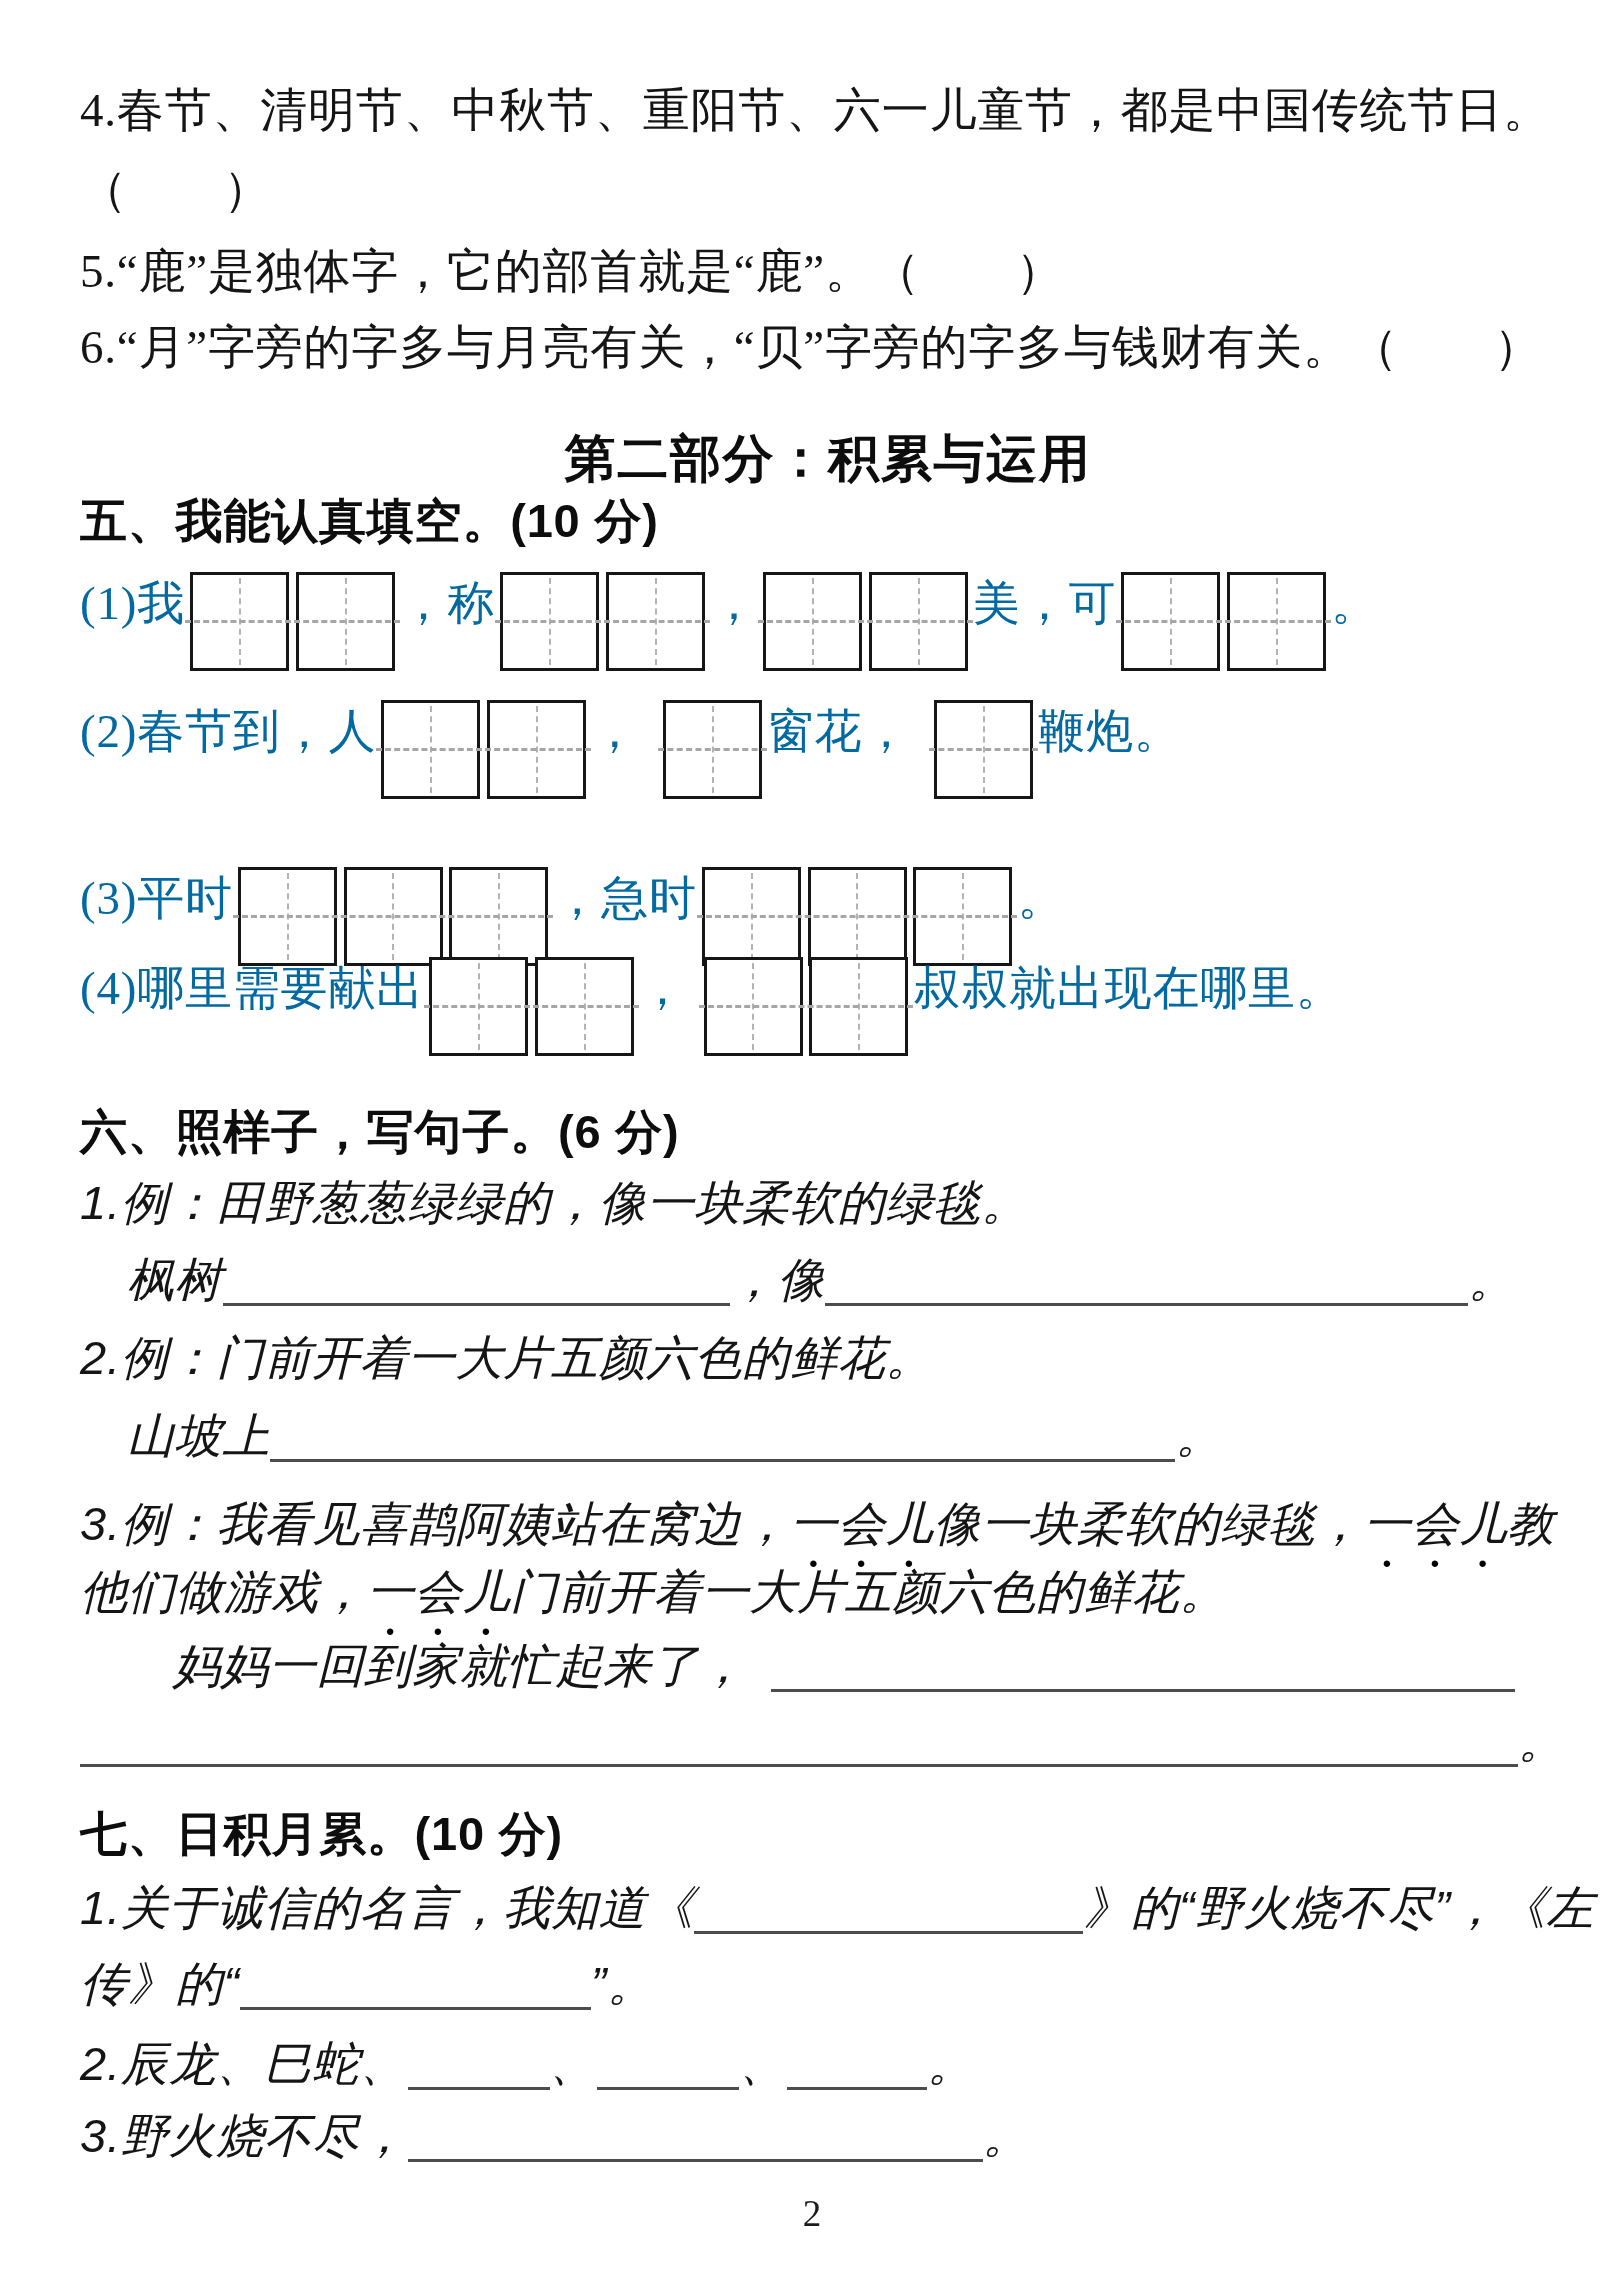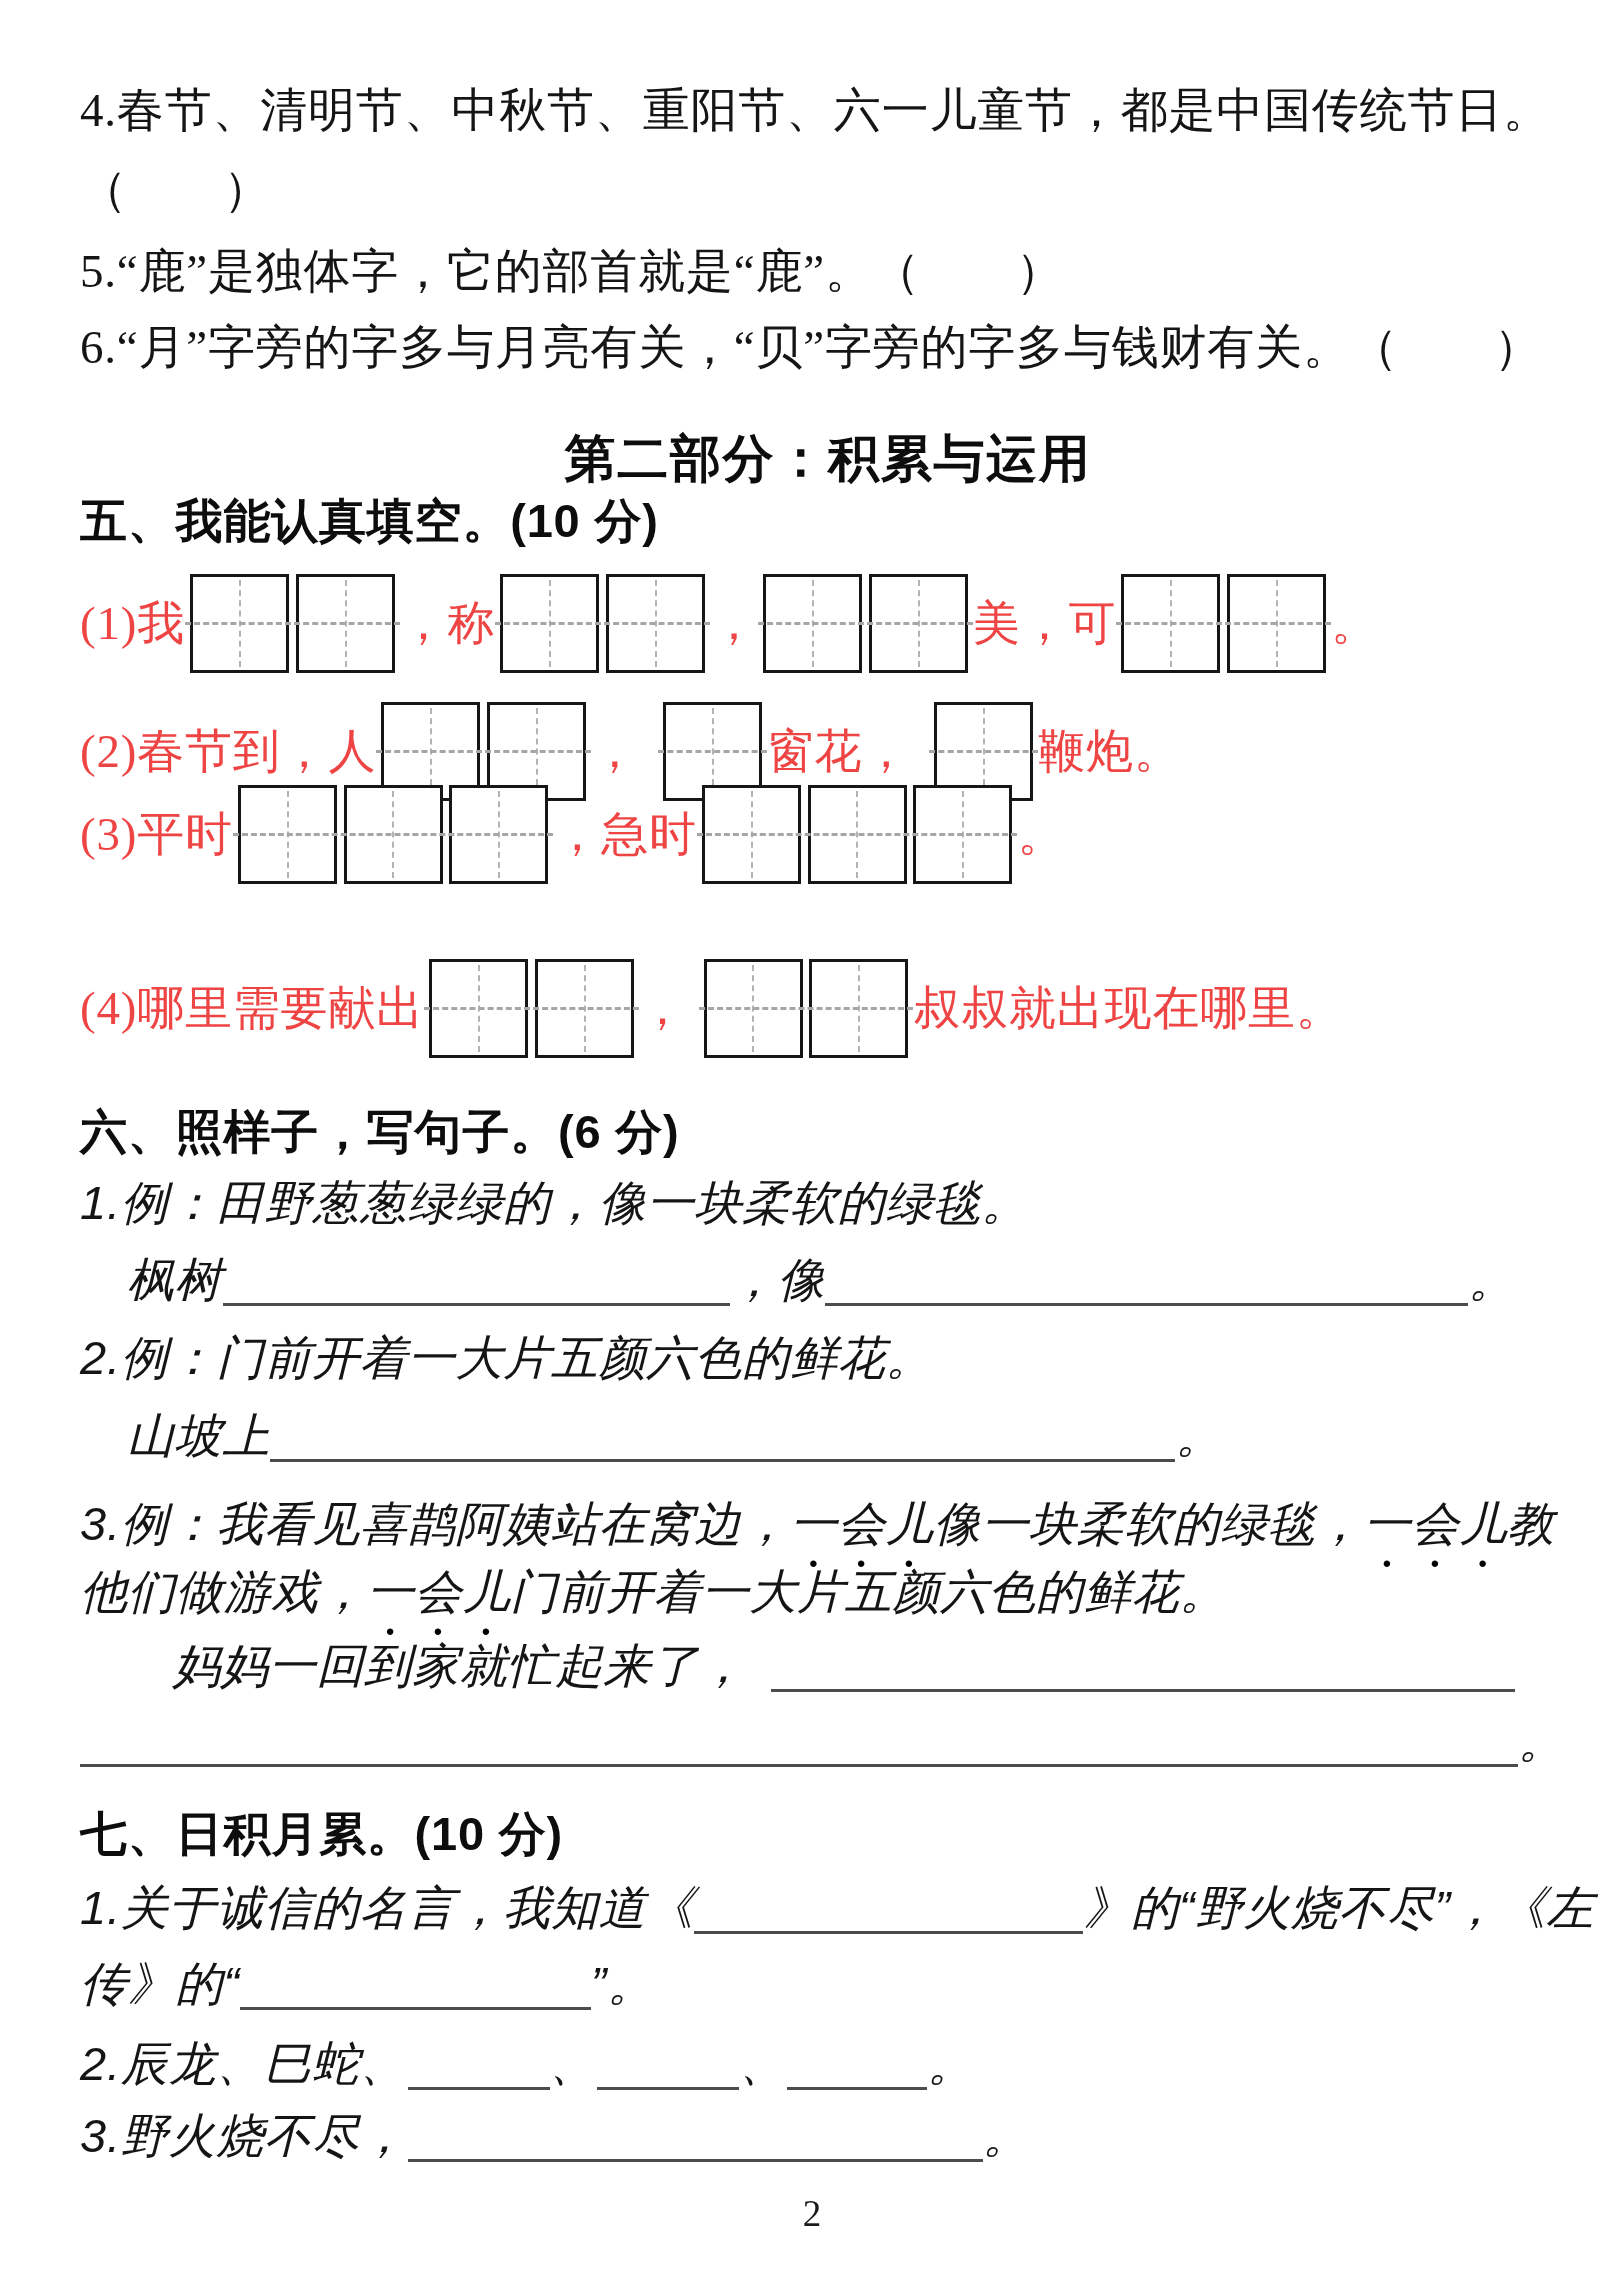--- a/index.html
+++ b/index.html
@@ -47,24 +47,24 @@
     line-height:54px;
     color:#0d0d0d;
     letter-spacing:0.8px;
   }
   
   .fill-row{
     position:absolute;
     left:80px;
     height:103px;
     display:flex;
-    align-items:center;
+    align-items:flex-start;
     white-space:nowrap;
     font-size:47px;
-    color:#ef4444;
+    color:#0369a1;
     letter-spacing:0.8px;
   }
   .ggroup{
     position:relative;
     display:flex;
     gap:6.8px;
     margin:0 5px;
     flex:none;
   }
   .ggroup::after{ 
@@ -159,21 +159,21 @@
     <div class="ggroup" style="margin-left:24px">
         <div class="gbox"></div>
       </div>
     <span>窗花，</span>
     <div class="ggroup" style="margin-left:24px">
         <div class="gbox"></div>
       </div>
     <span>鞭炮。</span>
   </div>
 
-  <div class="fill-row song" style="top:783px">
+  <div class="fill-row song" style="top:867px">
     <span>(3)平时</span>
     <div class="ggroup">
         <div class="gbox"></div>
         <div class="gbox"></div>
         <div class="gbox"></div>
       </div>
     <span>，急时</span>
     <div class="ggroup">
         <div class="gbox"></div>
         <div class="gbox"></div>

